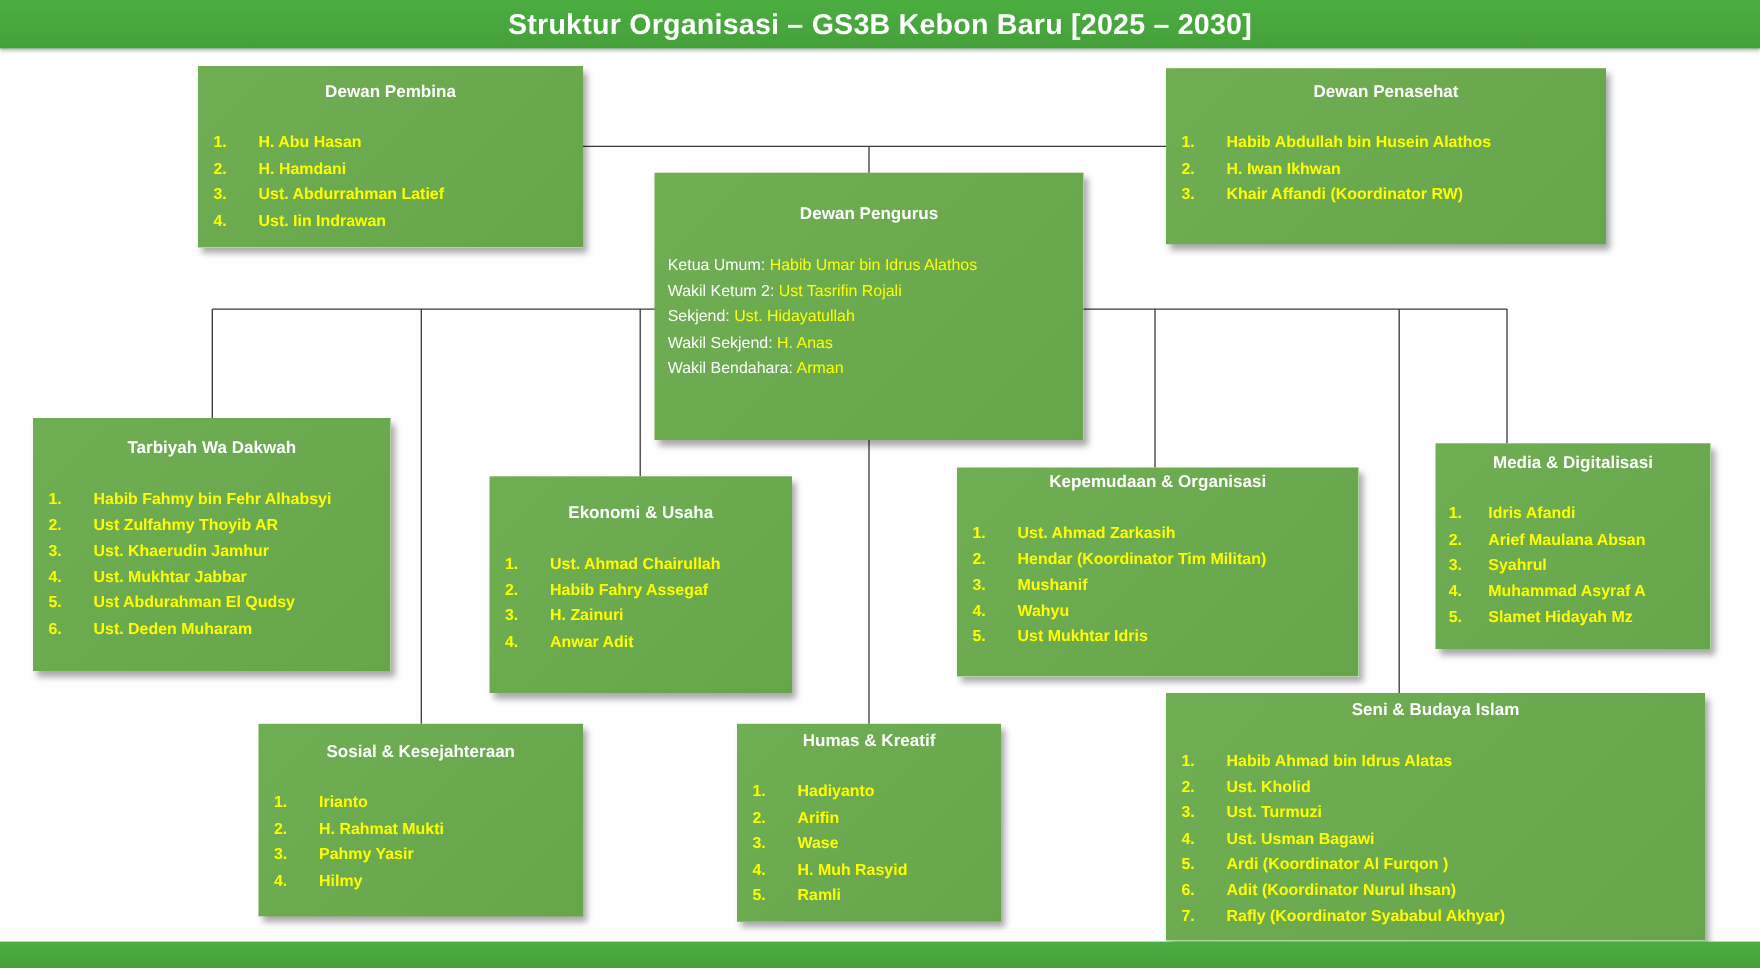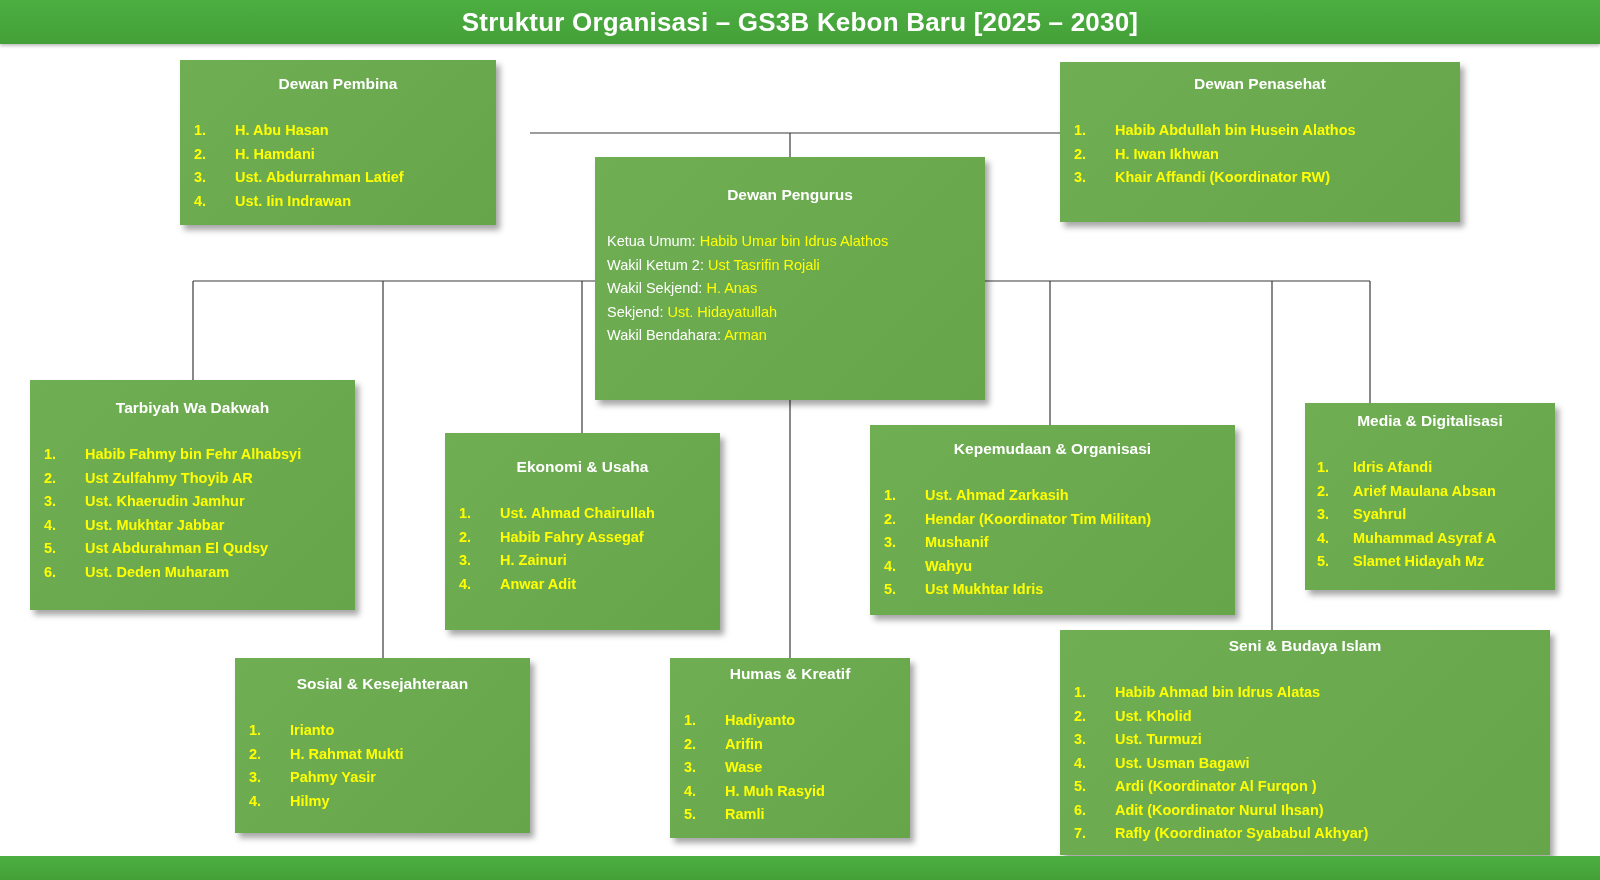--- a/index.html
+++ b/index.html
@@ -79,26 +79,26 @@
   .role-line {
     font-size: 14.5px;
     font-weight: normal;
     line-height: 23.5px;
     white-space: nowrap;
   }
   .role-label { color: #ffffff; }
   .role-name { color: #ffff00; }
 
   
-  .b-pembina    { left: 180px;  top: 60px;  width: 316px; height: 165px; padding-top: 14px; }
+  .b-pembina    { left: 180px;  top: 60px;  width: 350px; height: 165px; padding-top: 14px; }
   .b-penasehat  { left: 1060px; top: 62px;  width: 400px; height: 160px; padding-top: 12px; }
   .b-pengurus   { left: 595px;  top: 157px; width: 390px; height: 243px; padding-top: 28px; }
   .b-tarbiyah   { left: 30px;   top: 380px; width: 325px; height: 230px; padding-top: 18px; }
   .b-ekonomi    { left: 445px;  top: 433px; width: 275px; height: 197px; padding-top: 24px; }
-  .b-kepemudaan { left: 870px;  top: 425px; width: 365px; height: 190px; padding-top: 14px; }
+  .b-kepemudaan { left: 870px;  top: 425px; width: 365px; height: 190px; padding-top: 4px; }
   .b-media      { left: 1305px; top: 403px; width: 250px; height: 187px; padding-top: 8px; }
   .b-sosial     { left: 235px;  top: 658px; width: 295px; height: 175px; padding-top: 16px; }
   .b-humas      { left: 670px;  top: 658px; width: 240px; height: 180px; padding-top: 6px; }
   .b-seni       { left: 1060px; top: 630px; width: 490px; height: 225px; padding-top: 6px; }
   .b-media ol.members li { padding-left: 48px; }
   .b-media ol.members li::before { left: 12px; }
 </style>
 </head>
 <body>
 
@@ -145,26 +145,26 @@
     <div class="roles">
       <div class="role-line">
         <span class="role-label">Ketua Umum:</span>
         <span class="role-name">Habib Umar bin Idrus Alathos</span>
       </div>
       <div class="role-line">
         <span class="role-label">Wakil Ketum 2:</span>
         <span class="role-name">Ust Tasrifin Rojali</span>
       </div>
       <div class="role-line">
+        <span class="role-label">Sekjend:</span>
+        <span class="role-name">Ust. Hidayatullah</span>
+      </div>
+      <div class="role-line">
         <span class="role-label">Wakil Sekjend:</span>
         <span class="role-name">H. Anas</span>
-      </div>
-      <div class="role-line">
-        <span class="role-label">Sekjend:</span>
-        <span class="role-name">Ust. Hidayatullah</span>
       </div>
       <div class="role-line">
         <span class="role-label">Wakil Bendahara:</span>
         <span class="role-name">Arman</span>
       </div>
     </div>
   </div>
 
   <div class="box b-tarbiyah">
     <div class="box-title">Tarbiyah Wa Dakwah</div>

